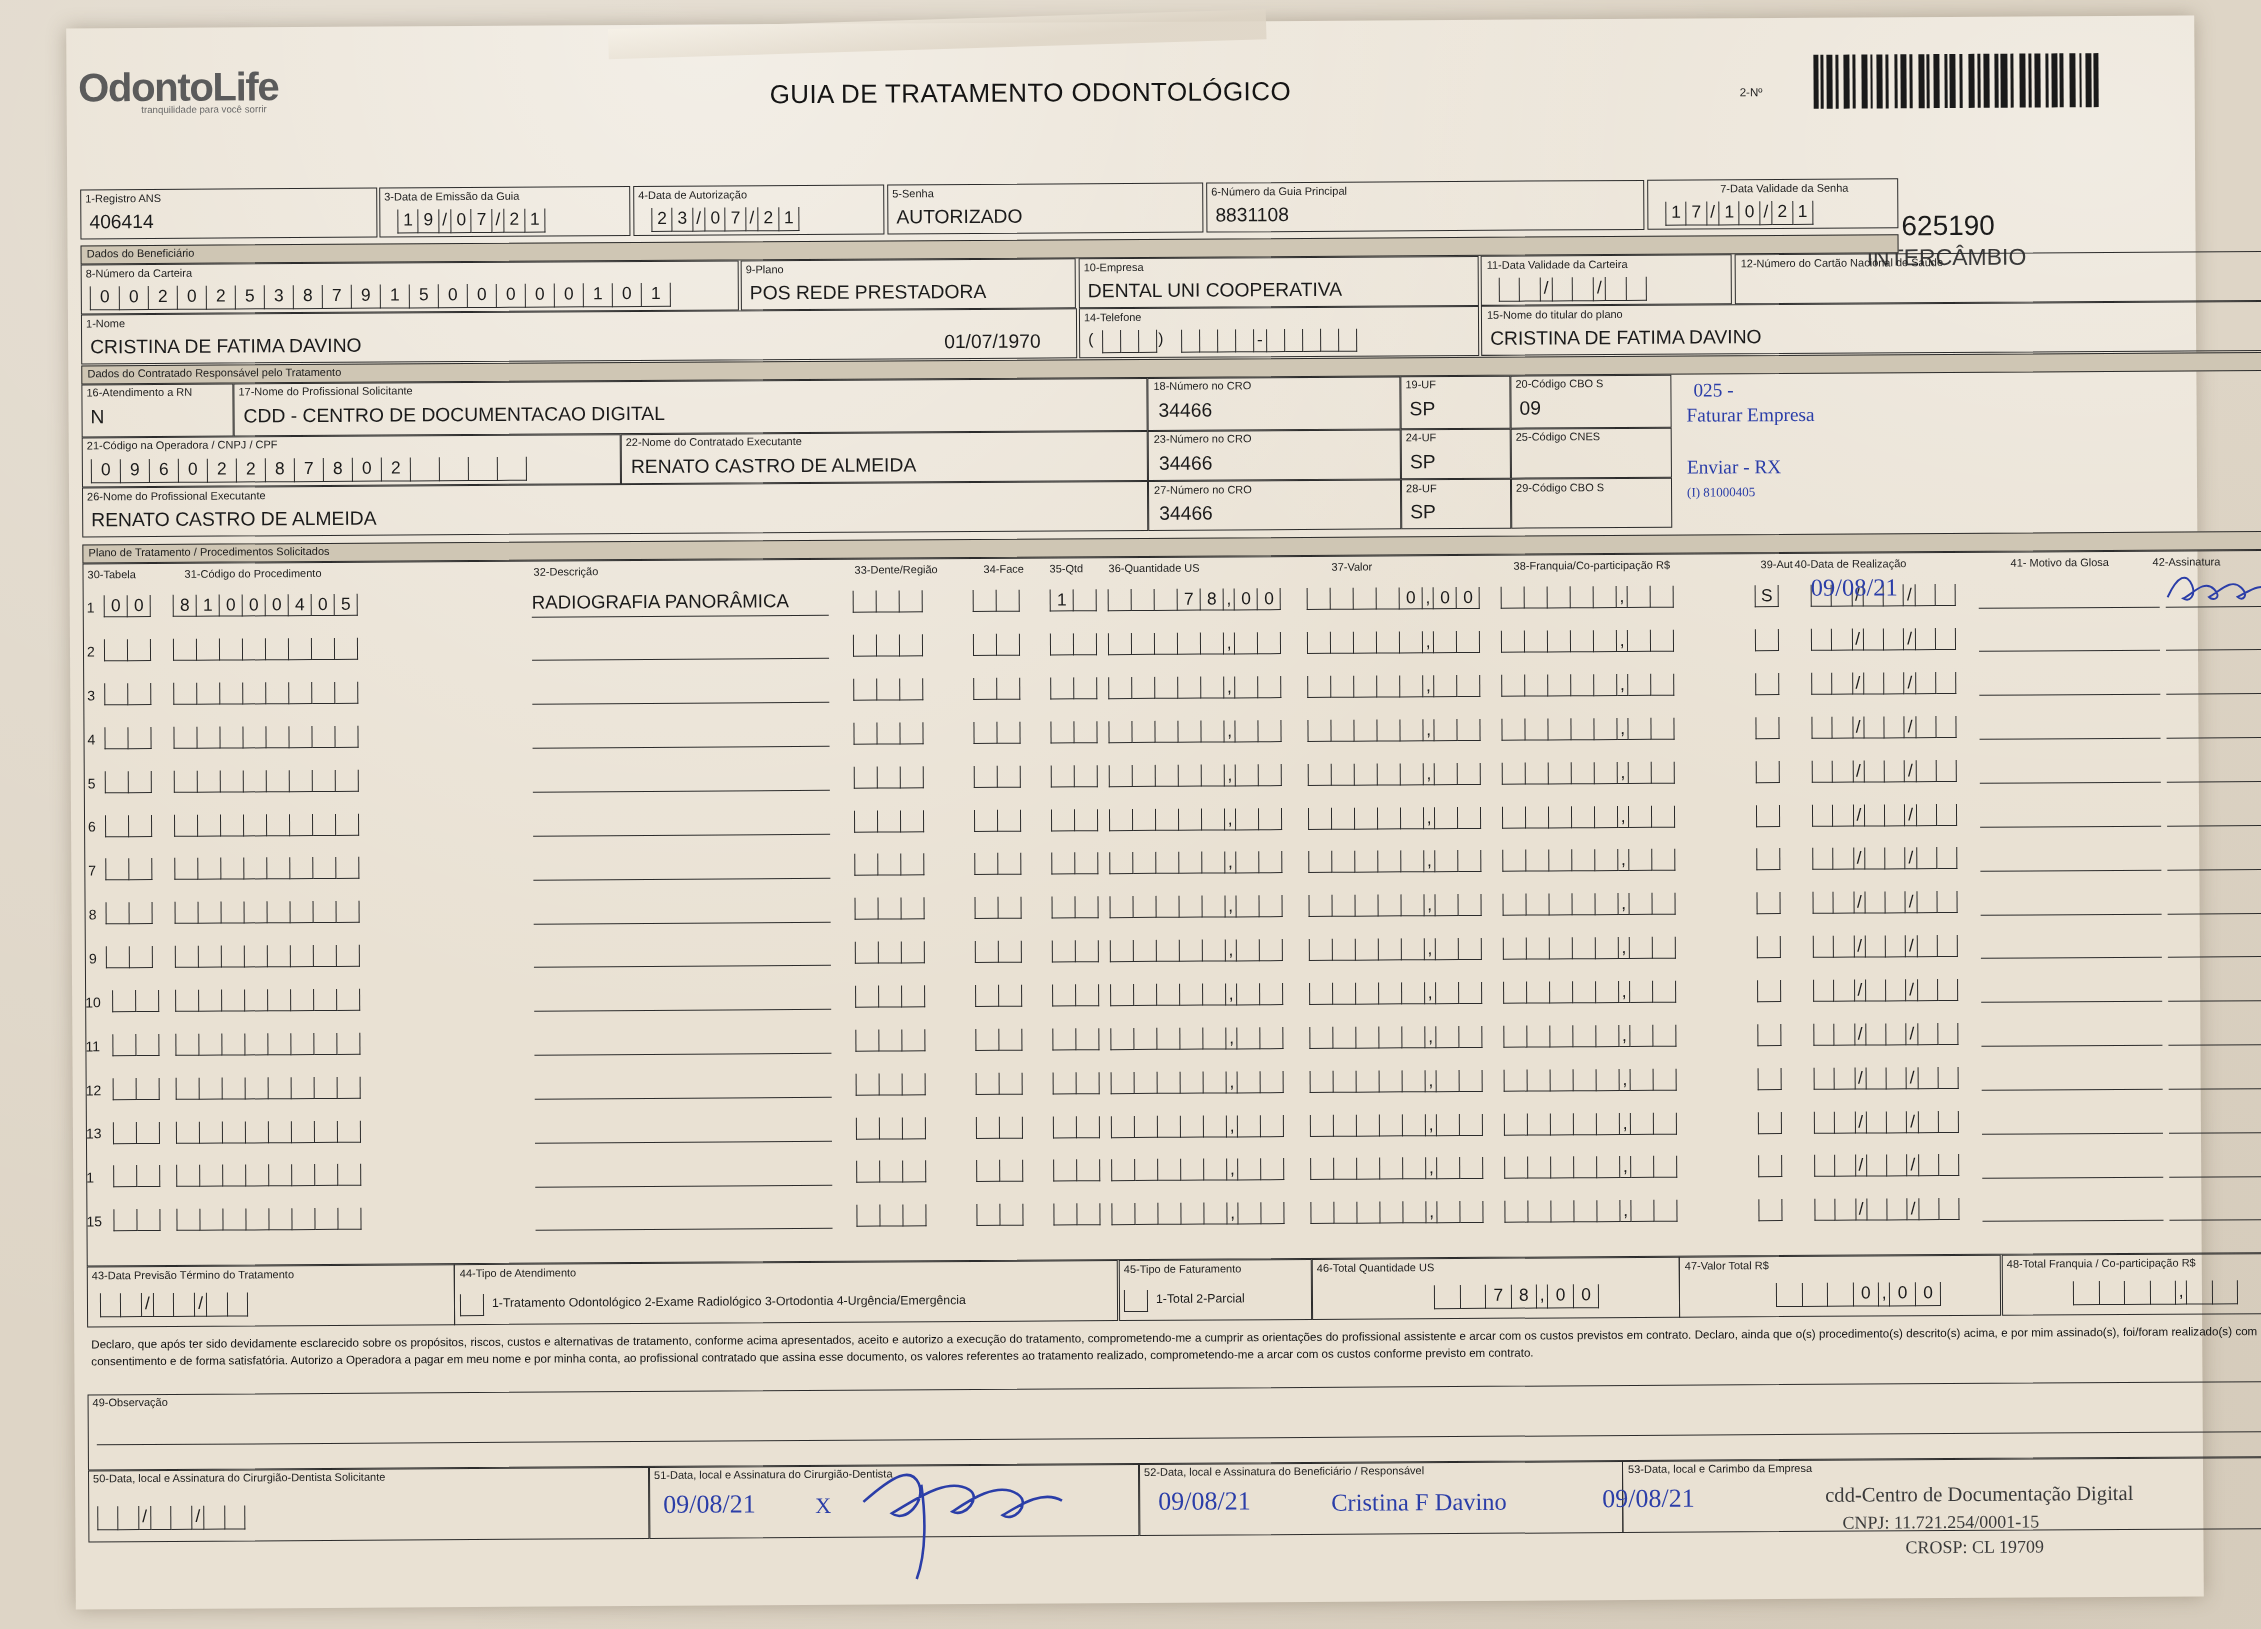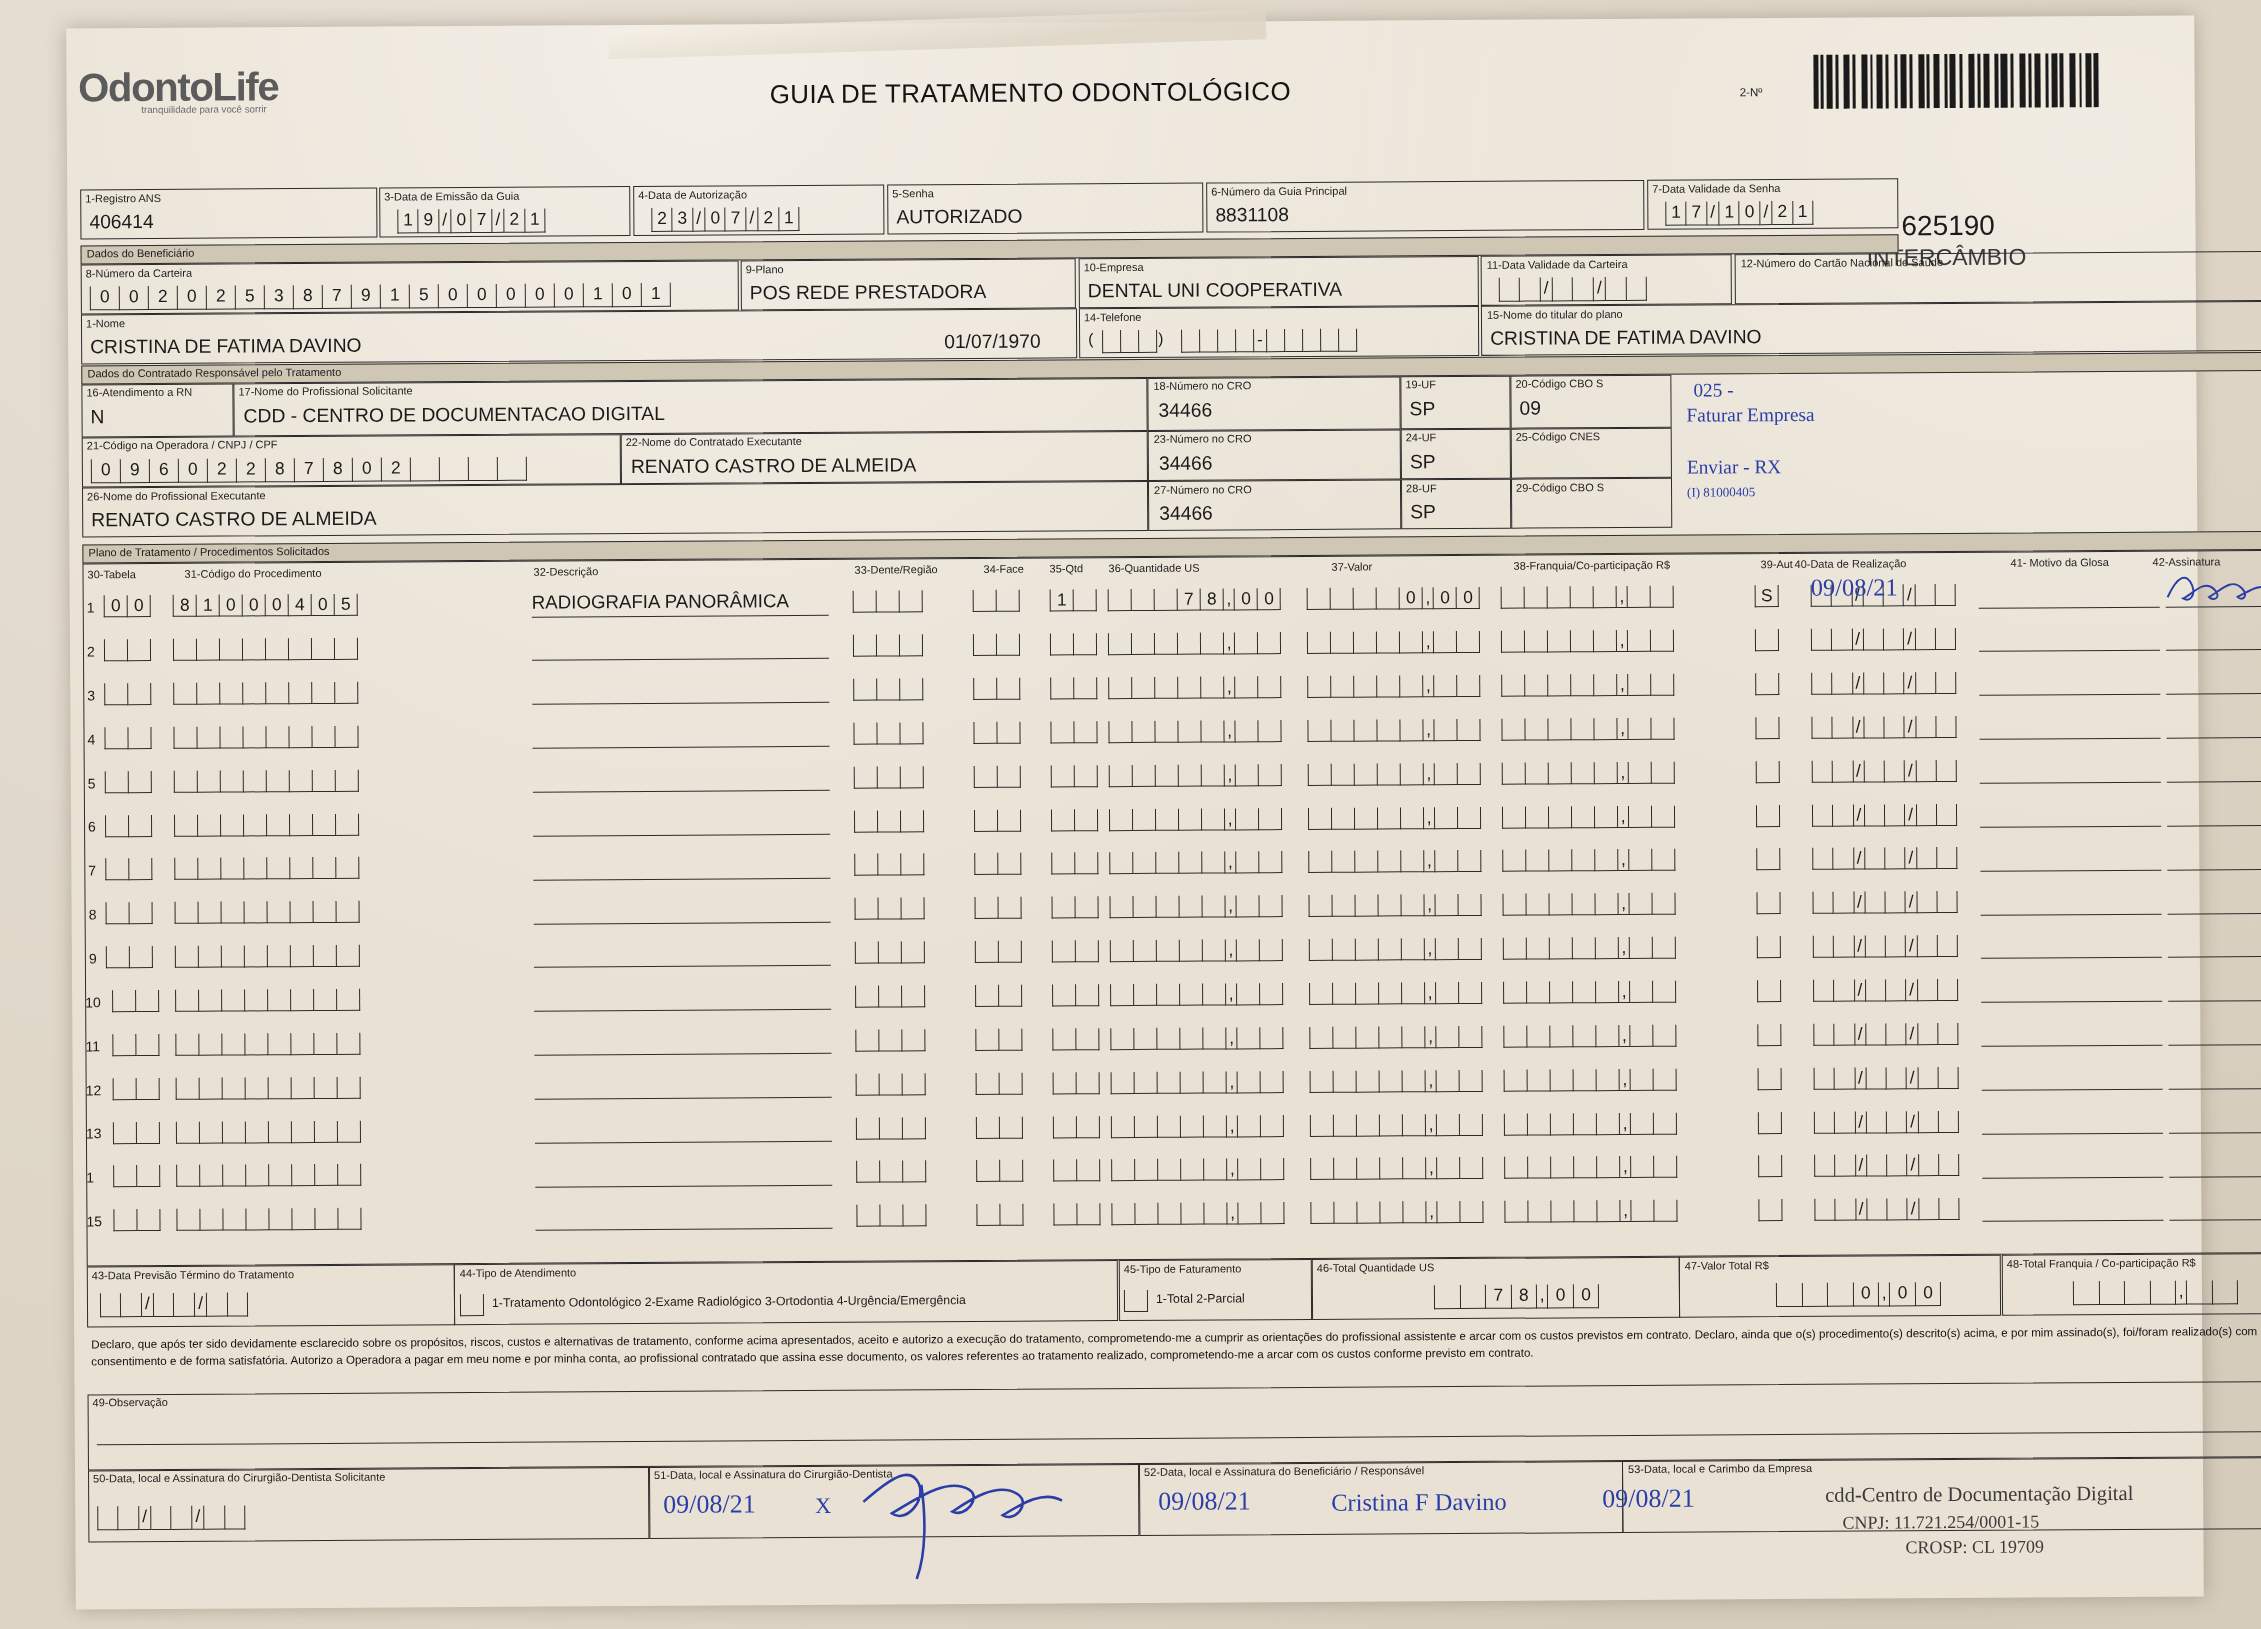--- a/index.html
+++ b/index.html
@@ -172,21 +172,21 @@
 
     <div class="bx" style="left:820px;top:161px;width:316px;height:50px;"></div>
     <div class="lbl" style="left:825px;top:164px;">5-Senha</div>
     <div class="val" style="left:829px;top:183px;">AUTORIZADO</div>
 
     <div class="bx" style="left:1139px;top:161px;width:438px;height:50px;"></div>
     <div class="lbl" style="left:1144px;top:164px;">6-Número da Guia Principal</div>
     <div class="val" style="left:1148px;top:183px;">8831108</div>
 
     <div class="bx" style="left:1580px;top:161px;width:251px;height:50px;"></div>
-    <div class="lbl" style="left:1585px;top:164px;text-align:center;">7-Data Validade da Senha</div>
+    <div class="lbl" style="left:1653px;top:164px;text-align:center;">7-Data Validade da Senha</div>
     <div class="cells" style="left:1598px;top:183px;height:23px;">
       <i style="width:19.3px">1</i>
         <i style="width:19.3px">7</i>
         <i style="width:11.6px">/</i>
         <i style="width:19.3px">1</i>
         <i style="width:19.3px">0</i>
         <i style="width:11.6px">/</i>
         <i style="width:19.3px">2</i>
         <i style="width:19.3px">1</i>
     </div>

